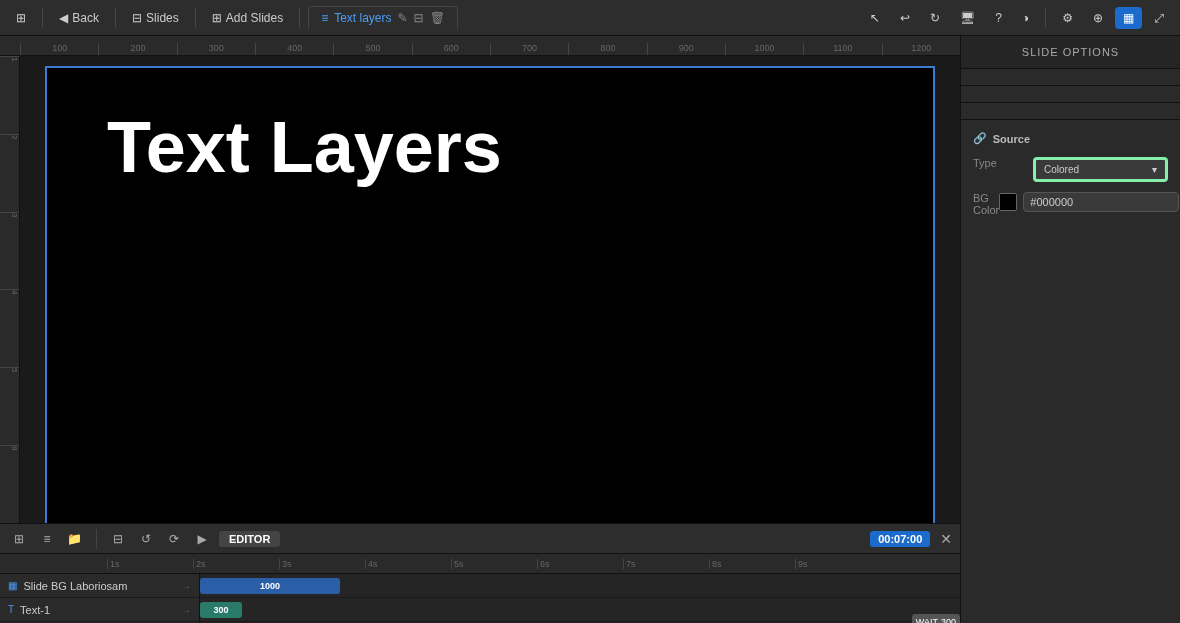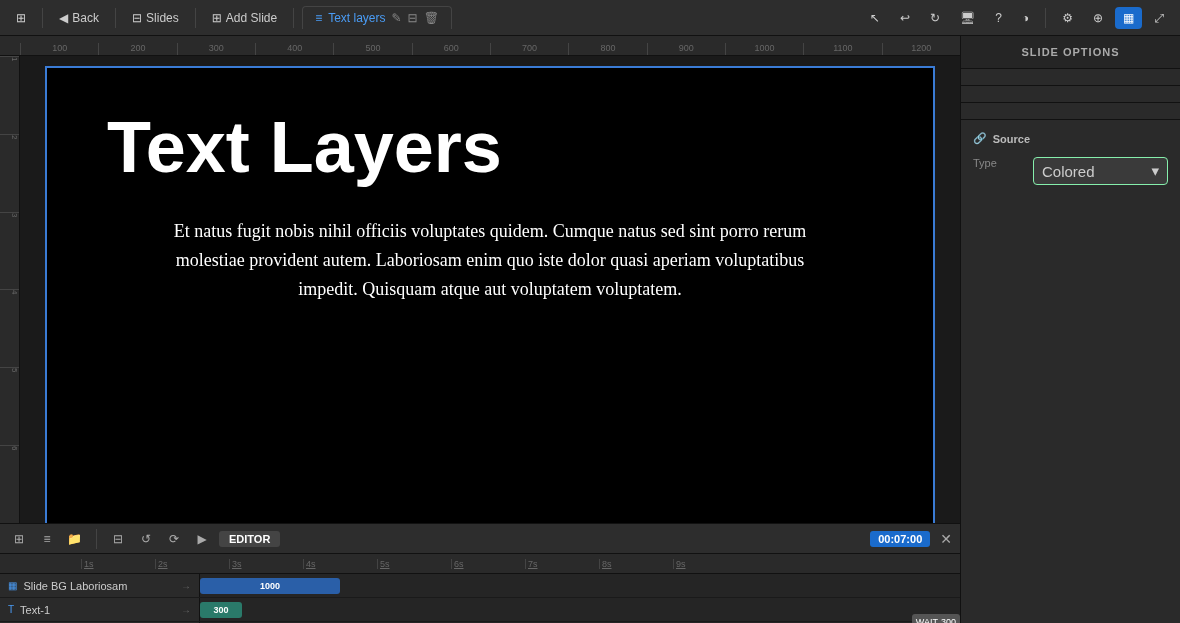--- a/index.html
+++ b/index.html
@@ -91,22 +91,22 @@
       font-size: 11px; font-weight: bold; border: none; cursor: pointer;
     }
     .tl-time-display {
       margin-left: auto; background: #1a6bcc; color: #fff; padding: 2px 8px;
       border-radius: 3px; font-size: 11px; font-weight: bold;
     }
     .tl-close { margin-left: 4px; cursor: pointer; color: #aaa; font-size: 14px; }
 
     #timeline-ruler {
       height: 20px; background: #2a2a2a; display: flex; align-items: center;
-      padding-left: 81px; border-bottom: 1px solid #111;
-      font-size: 9px; color: #666; gap: 4px; text-decoration: underline;
+      padding-left: 107px; border-bottom: 1px solid #111;
+      font-size: 9px; color: #666; gap: 16px;
     }
     .tl-ruler-mark { width: 70px; border-left: 1px solid #444; padding-left: 2px; }
 
     #timeline-tracks { flex: 1; overflow-y: auto; }
     .tl-track {
       height: 24px; display: flex; align-items: center;
       border-bottom: 1px solid #1a1a1a;
     }
     .tl-track-label {
       width: 200px; min-width: 200px; display: flex; align-items: center;
@@ -130,21 +130,21 @@
       display: flex; align-items: center; justify-content: center;
       color: #fff; padding: 0 4px; gap: 3px;
     }
 
     
     #right-panel {
       width: 220px; background: #2a2a2a; border-left: 1px solid #111;
       display: flex; flex-direction: column;
     }
     #panel-title {
-      text-align: center; padding: 10px; font-size: 11px; font-weight: bold;
+      text-align: center; padding: 10px; font-size: 11px; font-weight: normal;
       color: #aaa; letter-spacing: 1px; border-bottom: 1px solid #111;
       background: #252525;
     }
     #panel-icons-row1, #panel-icons-row2 {
       display: flex; padding: 8px 4px; border-bottom: 1px solid #111;
       gap: 0;
     }
 
     #panel-content { flex: 1; padding: 12px; overflow-y: auto; }
 
@@ -153,22 +153,22 @@
       display: flex; align-items: center; gap: 6px;
     }
     .panel-row {
       display: flex; align-items: flex-start; margin-bottom: 10px;
     }
     .panel-row-label {
       width: 60px; font-size: 11px; color: #888;
     }
     .panel-row-value { flex: 1; }
     .select-box {
-      width: 100%; background: #3a3a3a; border: 1px solid #86efac;
-      border-radius: 4px; color: #ccc; font-size: 15px; padding: 4px 8px;
+      width: 100%; background: #3a3a3a; border: 3px solid #86efac;
+      border-radius: 4px; color: #ccc; font-size: 10px; padding: 4px 8px;
       display: flex; align-items: center; justify-content: space-between;
       cursor: pointer;
     }
     .color-row {
       display: flex; align-items: center; gap: 6px;
     }
     .color-swatch {
       width: 18px; height: 18px; background: #000; border: 1px solid #666;
       border-radius: 2px; flex-shrink: 0;
     }
@@ -190,21 +190,21 @@
     <span>Back</span>
   </button>
   <div class="toolbar-sep"></div>
   <button class="toolbar-btn">
     <span>⊟</span>
     <span>Slides</span>
   </button>
   <div class="toolbar-sep"></div>
   <button class="toolbar-btn">
     <span>⊞</span>
-    <span>Add Slide</span>
+    <span>Add Slides</span>
   </button>
   <div class="toolbar-sep"></div>
 
   <div id="tab-label">
     <span style="color:#4a9cf5;">≡</span>
     <span>Text layers</span>
     <span style="color:#888;">✎</span>
     <span style="color:#888;">⊟</span>
     <span style="color:#888;">🗑</span>
   </div>
@@ -272,21 +272,20 @@
           <div class="ruler-v-mark">2</div>
           <div class="ruler-v-mark">3</div>
           <div class="ruler-v-mark">4</div>
           <div class="ruler-v-mark">5</div>
           <div class="ruler-v-mark">6</div>
         </div>
 
       <div id="canvas-wrapper">
         <div id="slide-canvas">
           <div class="slide-title">Text Layers</div>
-          <div class="slide-body">Et natus fugit nobis nihil officiis voluptates quidem. Cumque natus sed sint porro rerum molestiae provident autem. Laboriosam enim quo iste dolor quasi aperiam voluptatibus impedit. Quisquam atque aut voluptatem voluptatem.</div>
         </div>
       </div>
     </div>
 
     <div id="timeline">
       <div id="timeline-toolbar">
         <button class="tl-btn">⊞</button>
         <button class="tl-btn">≡</button>
         <button class="tl-btn">📁</button>
         <div class="toolbar-sep"></div>
@@ -360,15 +359,24 @@
       <div class="panel-row">
         <div class="panel-row-label">Type</div>
         <div class="panel-row-value">
           <div class="select-box">
             <span>Colored</span>
             <span>▾</span>
           </div>
         </div>
       </div>
 
+      <div class="panel-row">
+        <div class="panel-row-label">BG Color</div>
+        <div class="panel-row-value">
+          <div class="color-row">
+            <div class="color-swatch" style="background:#000000;"></div>
+            <input class="color-input" type="text" value="#000000" style="">
+          </div>
+        </div>
+      </div>
     </div>
   </div>
 </div>
 
 </body></html>

